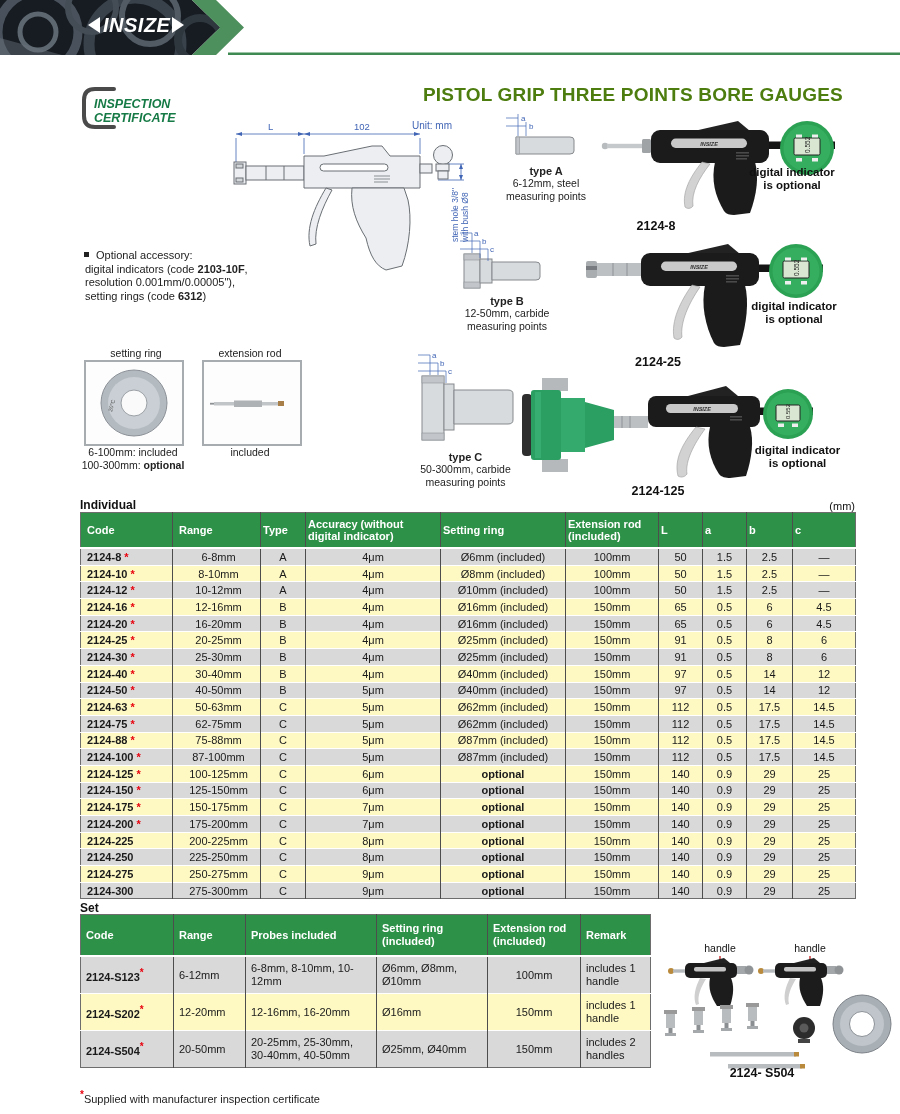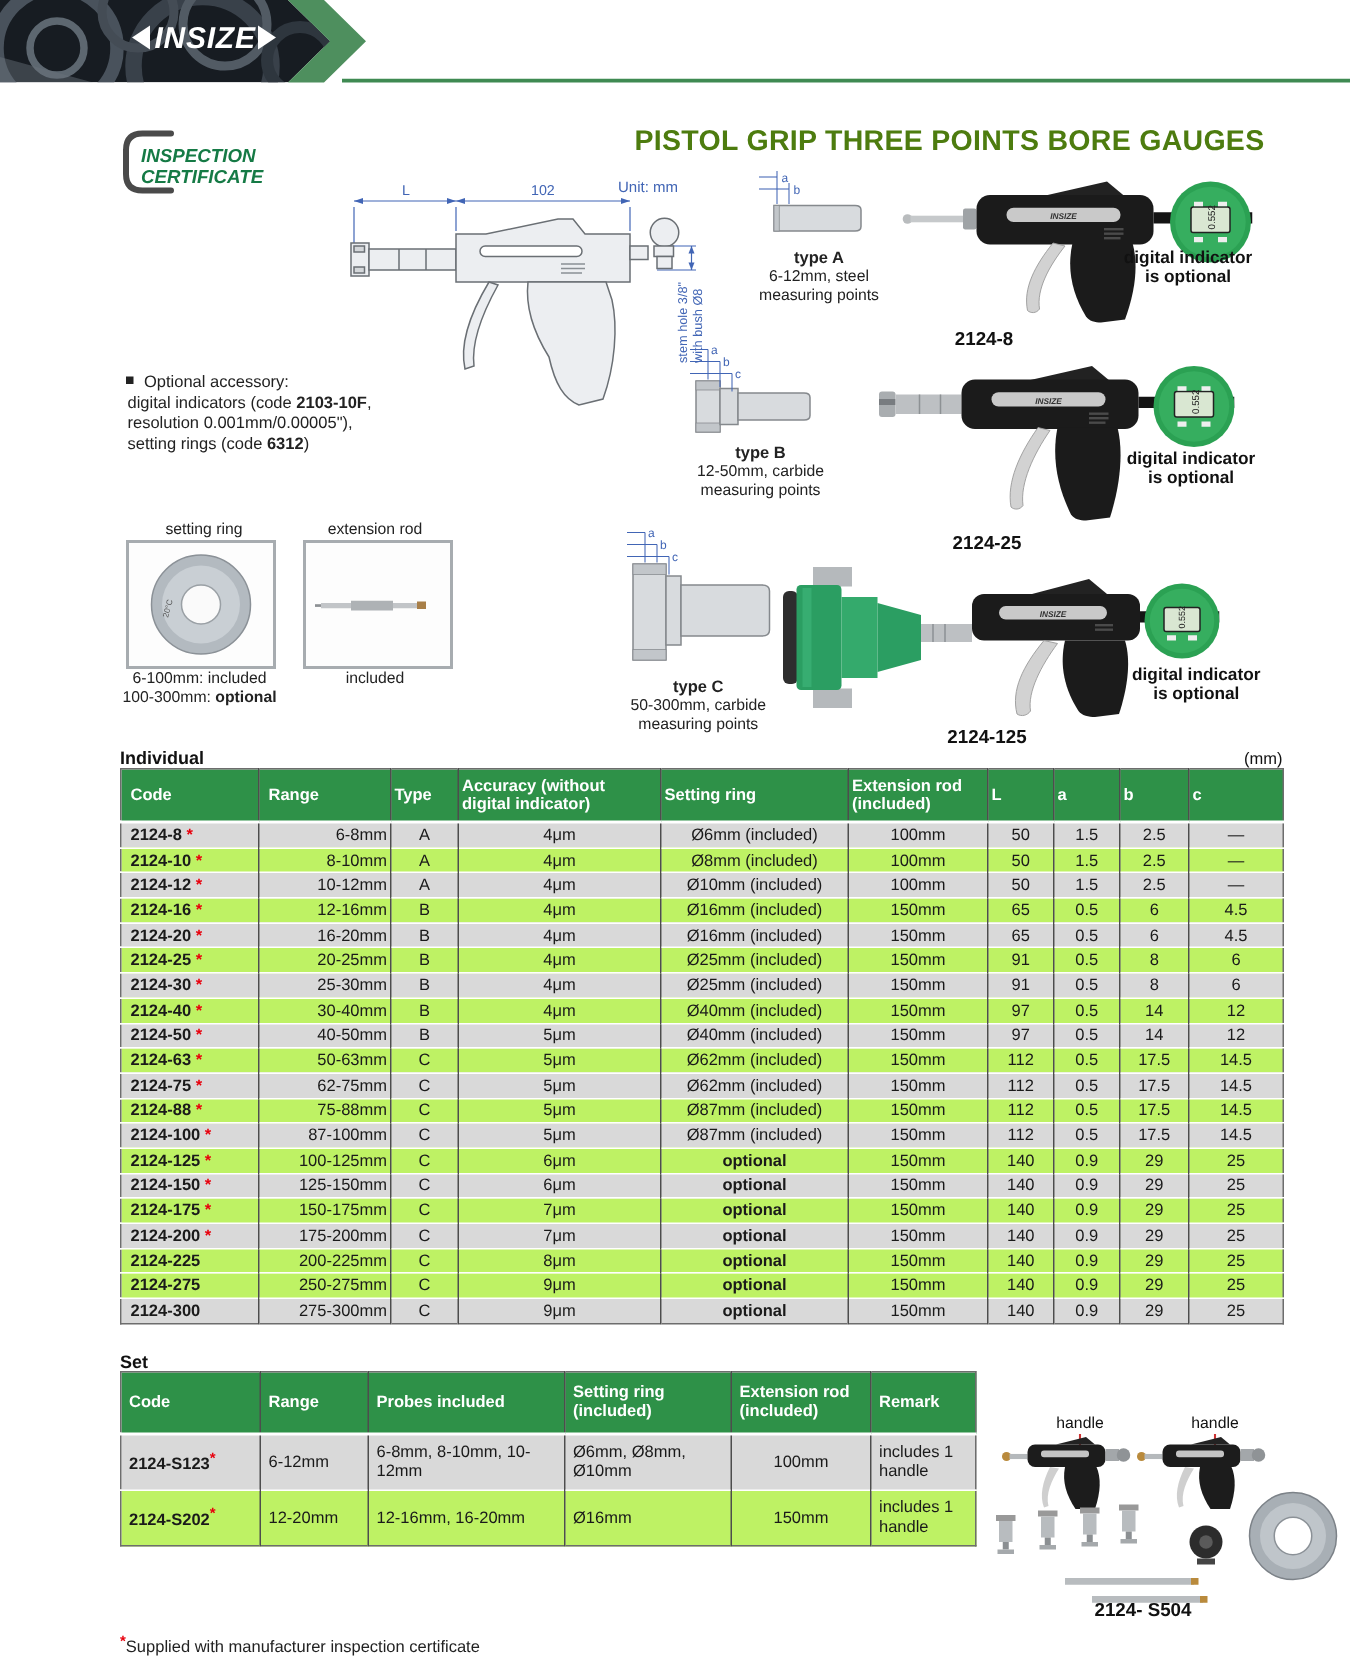--- a/index.html
+++ b/index.html
@@ -33,24 +33,24 @@
   table{border-collapse:collapse;table-layout:fixed}
   .itable{width:775px;font-size:11px;border:1px solid #6d6d6d}
   .itable th{background:#2e9148;color:#fff;font-weight:bold;font-size:11px;line-height:12px;
              padding:2px 2px;height:30px;text-align:left;vertical-align:middle;
              border-left:1px solid #4d4d4d;border-bottom:2px solid #fff}
   .itable th:first-child{border-left:none}
   .itable th.hl{text-align:left;padding-left:6px}
   .itable td{border-left:1px solid #4d4d4d;border-top:1px solid #fff;height:15.7px;
              line-height:12px;padding:0 2px;text-align:center;vertical-align:middle}
   .itable td:first-child{border-left:none}
-  .itable td.cl{text-align:right;padding-left:6px}
+  .itable td.cl{text-align:center;padding-left:6px}
   .itable td.code{font-weight:bold;text-align:left;padding-left:6px}
   .row-dark{background:#d9d9d9}
-  .row-light{background:#bef264}
+  .row-light{background:#fef9c3}
   .star{color:#e8000d;font-weight:bold}
   .star-sup{color:#e8000d;font-weight:bold;vertical-align:super;font-size:10px}
 
   .stable{width:570px;font-size:11px;border:1px solid #6d6d6d}
   .stable th{background:#2e9148;color:#fff;font-weight:bold;font-size:11px;line-height:13px;
              padding:3px 5px;height:34px;text-align:left;vertical-align:middle;
              border-left:1px solid #4d4d4d;border-bottom:2px solid #fff}
   .stable th:first-child{border-left:none}
   .stable td{border-left:1px solid #4d4d4d;border-top:1px solid #fff;height:32px;
              line-height:13px;padding:2px 5px;text-align:left;vertical-align:middle}
@@ -586,20 +586,32 @@
           <td class="cl">200-225mm</td>
           <td>C</td>
           <td>8μm</td>
           <td class="b">optional</td>
           <td>150mm</td>
           <td>140</td>
           <td>0.9</td>
           <td>29</td>
           <td>25</td>
         </tr>
+        <tr class="row-dark">
+          <td class="code">2124-250</td>
+          <td class="cl">225-250mm</td>
+          <td>C</td>
+          <td>8μm</td>
+          <td class="b">optional</td>
+          <td>150mm</td>
+          <td>140</td>
+          <td>0.9</td>
+          <td>29</td>
+          <td>25</td>
+        </tr>
         <tr class="row-light">
           <td class="code">2124-275</td>
           <td class="cl">250-275mm</td>
           <td>C</td>
           <td>9μm</td>
           <td class="b">optional</td>
           <td>150mm</td>
           <td>140</td>
           <td>0.9</td>
           <td>29</td>
@@ -649,20 +661,28 @@
           <td class="ctr">100mm</td>
           <td>includes 1 handle</td>
         </tr>
         <tr class="row-light">
           <td class="code">2124-S202<span class="star-sup">*</span></td>
           <td>12-20mm</td>
           <td>12-16mm, 16-20mm</td>
           <td>Ø16mm</td>
           <td class="ctr">150mm</td>
           <td>includes 1 handle</td>
+        </tr>
+        <tr class="row-dark">
+          <td class="code">2124-S504<span class="star-sup">*</span></td>
+          <td>20-50mm</td>
+          <td>20-25mm, 25-30mm, 30-40mm, 40-50mm</td>
+          <td>Ø25mm, Ø40mm</td>
+          <td class="ctr">150mm</td>
+          <td>includes 2 handles</td>
         </tr>
       </tbody>
   </table>
 
   <svg class="abs" style="left:652px;top:912px" width="248" height="172">
     <defs>
       <g id="minigauge">
         <circle cx="5" cy="11" r="3" fill="#b98a3c"></circle>
         <rect x="7" y="9.3" width="12" height="3.4" fill="#b5b9bc"></rect>
         <polygon points="38,3 58,-2 64,3" fill="#222"></polygon>

